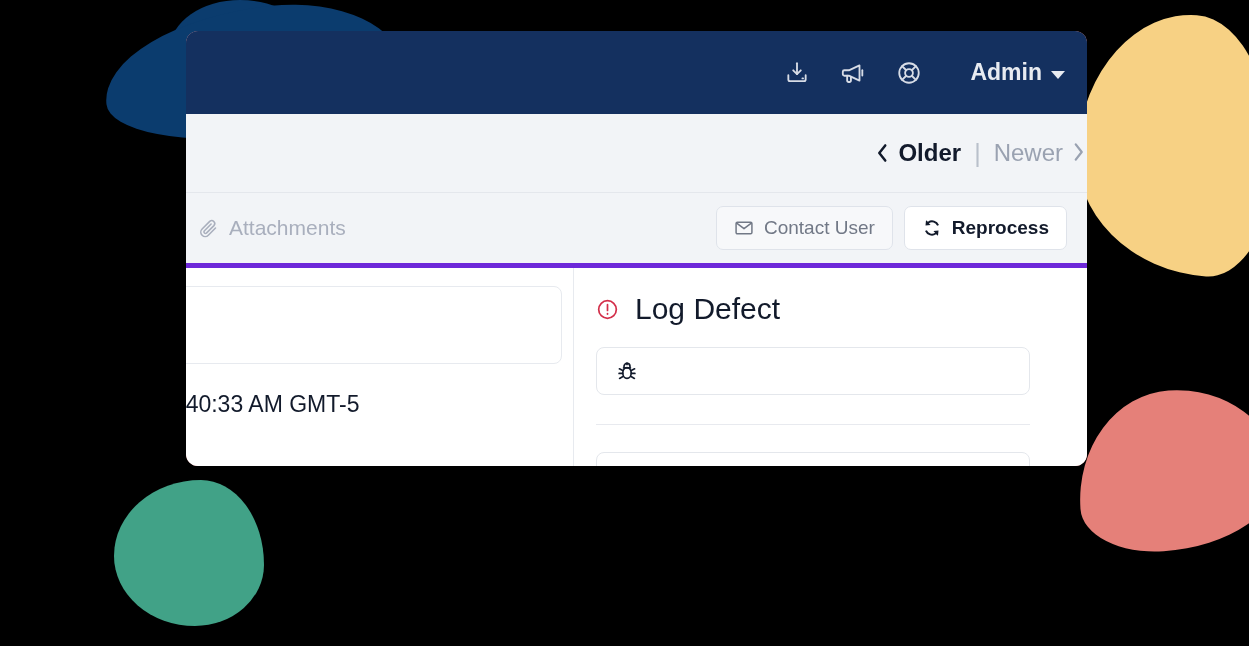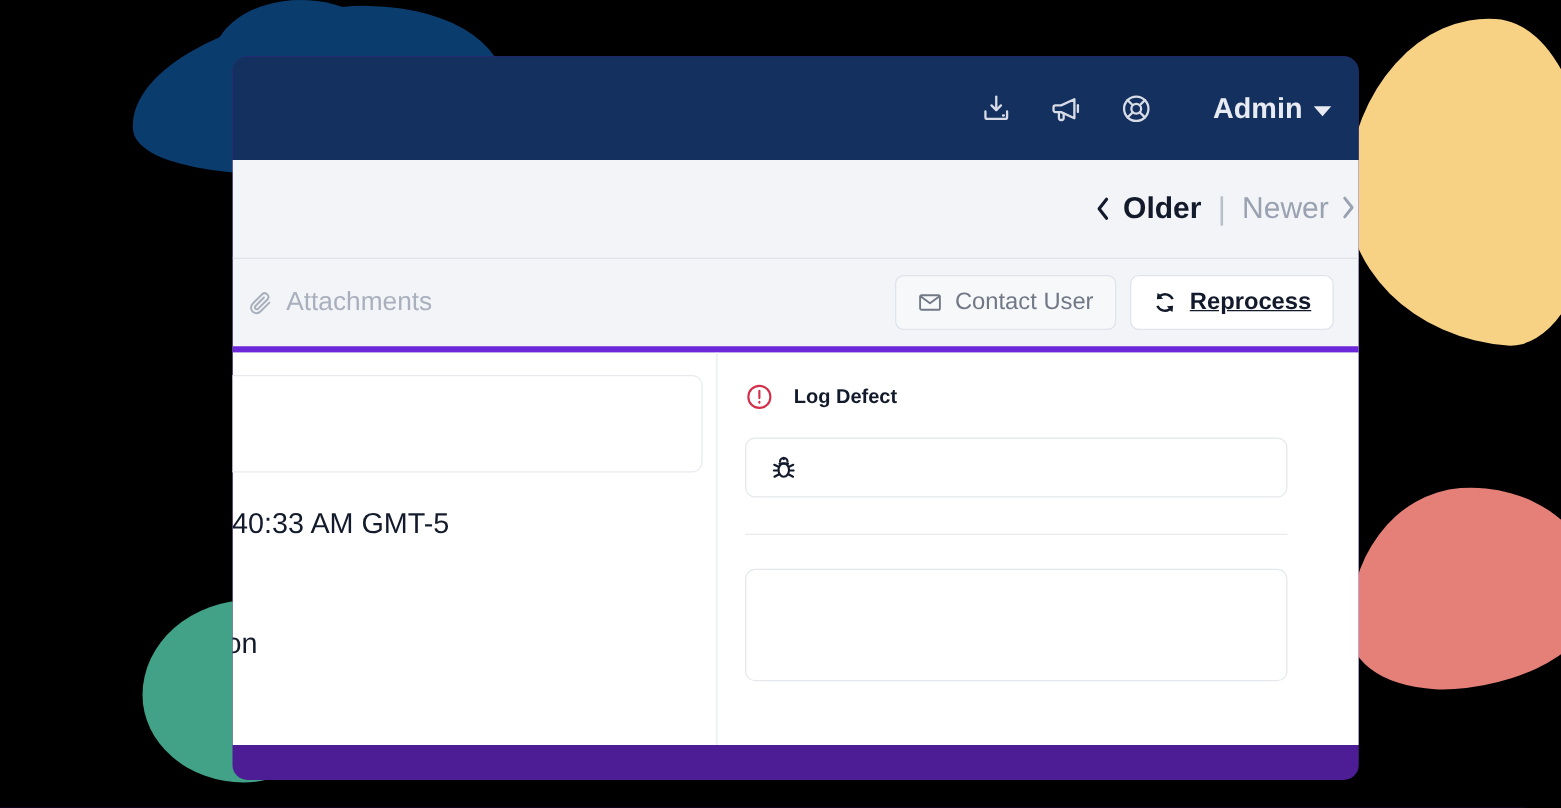--- a/index.html
+++ b/index.html
@@ -56,25 +56,25 @@
   .blob-green {
     left: 114px; top: 480px;
     width: 150px; height: 146px;
     background: #41a287;
     border-radius: 58% 42% 46% 54% / 52% 58% 42% 48%;
   }
 
   
   #window {
     position: absolute;
-    left: 186px; top: 45px;
-    width: 901px; height: 579px;
+    left: 186px; top: 31px;
+    width: 901px; height: 435px;
     border-radius: 12px;
     overflow: hidden;
-    background: #4c1d95;
+    background: #fca5a5;
   }
 
   
   .topbar {
     height: 83px;
     background: #14305f;
     display: flex;
     align-items: center;
     justify-content: flex-end;
     padding-right: 22px;
@@ -150,21 +150,21 @@
     height: 44px;
     padding: 0 17px;
     border: 1px solid #dfe3ea;
     border-radius: 7px;
     background: #ffffff;
     font-size: 19px;
     cursor: pointer;
     white-space: nowrap;
   }
   .btn-muted { color: #717886; background: #f7f8fa; font-weight: 400; }
-  .btn-strong { color: #121a2b; font-weight: 700; text-decoration: underline; }
+  .btn-strong { color: #121a2b; font-weight: 700; }
   .btn-icon { width: 20px; height: 20px; flex: none; }
   .btn-icon svg { display: block; width: 100%; height: 100%; }
 
   
   .body-split { display: flex; height: 314px; background: #ffffff; }
 
   .left-pane {
     width: 388px;
     flex: none;
     position: relative;
@@ -195,21 +195,21 @@
   .right-pane {
     flex: 1;
     padding: 24px 57px 0 22px;
   }
   .section-head {
     display: flex; align-items: center; gap: 16px;
     margin-bottom: 21px;
   }
   .section-icon { width: 23px; height: 23px; flex: none; }
   .section-icon svg { display: block; width: 100%; height: 100%; }
-  .section-title { font-size: 16px; font-weight: 700; color: #121a2b; }
+  .section-title { font-size: 30px; font-weight: 400; color: #121a2b; }
 
   .wide-btn {
     display: flex; align-items: center;
     height: 48px;
     width: 100%;
     border: 1px solid #e4e7ec;
     border-radius: 8px;
     background: #ffffff;
     padding: 0 18px;
     cursor: pointer;

